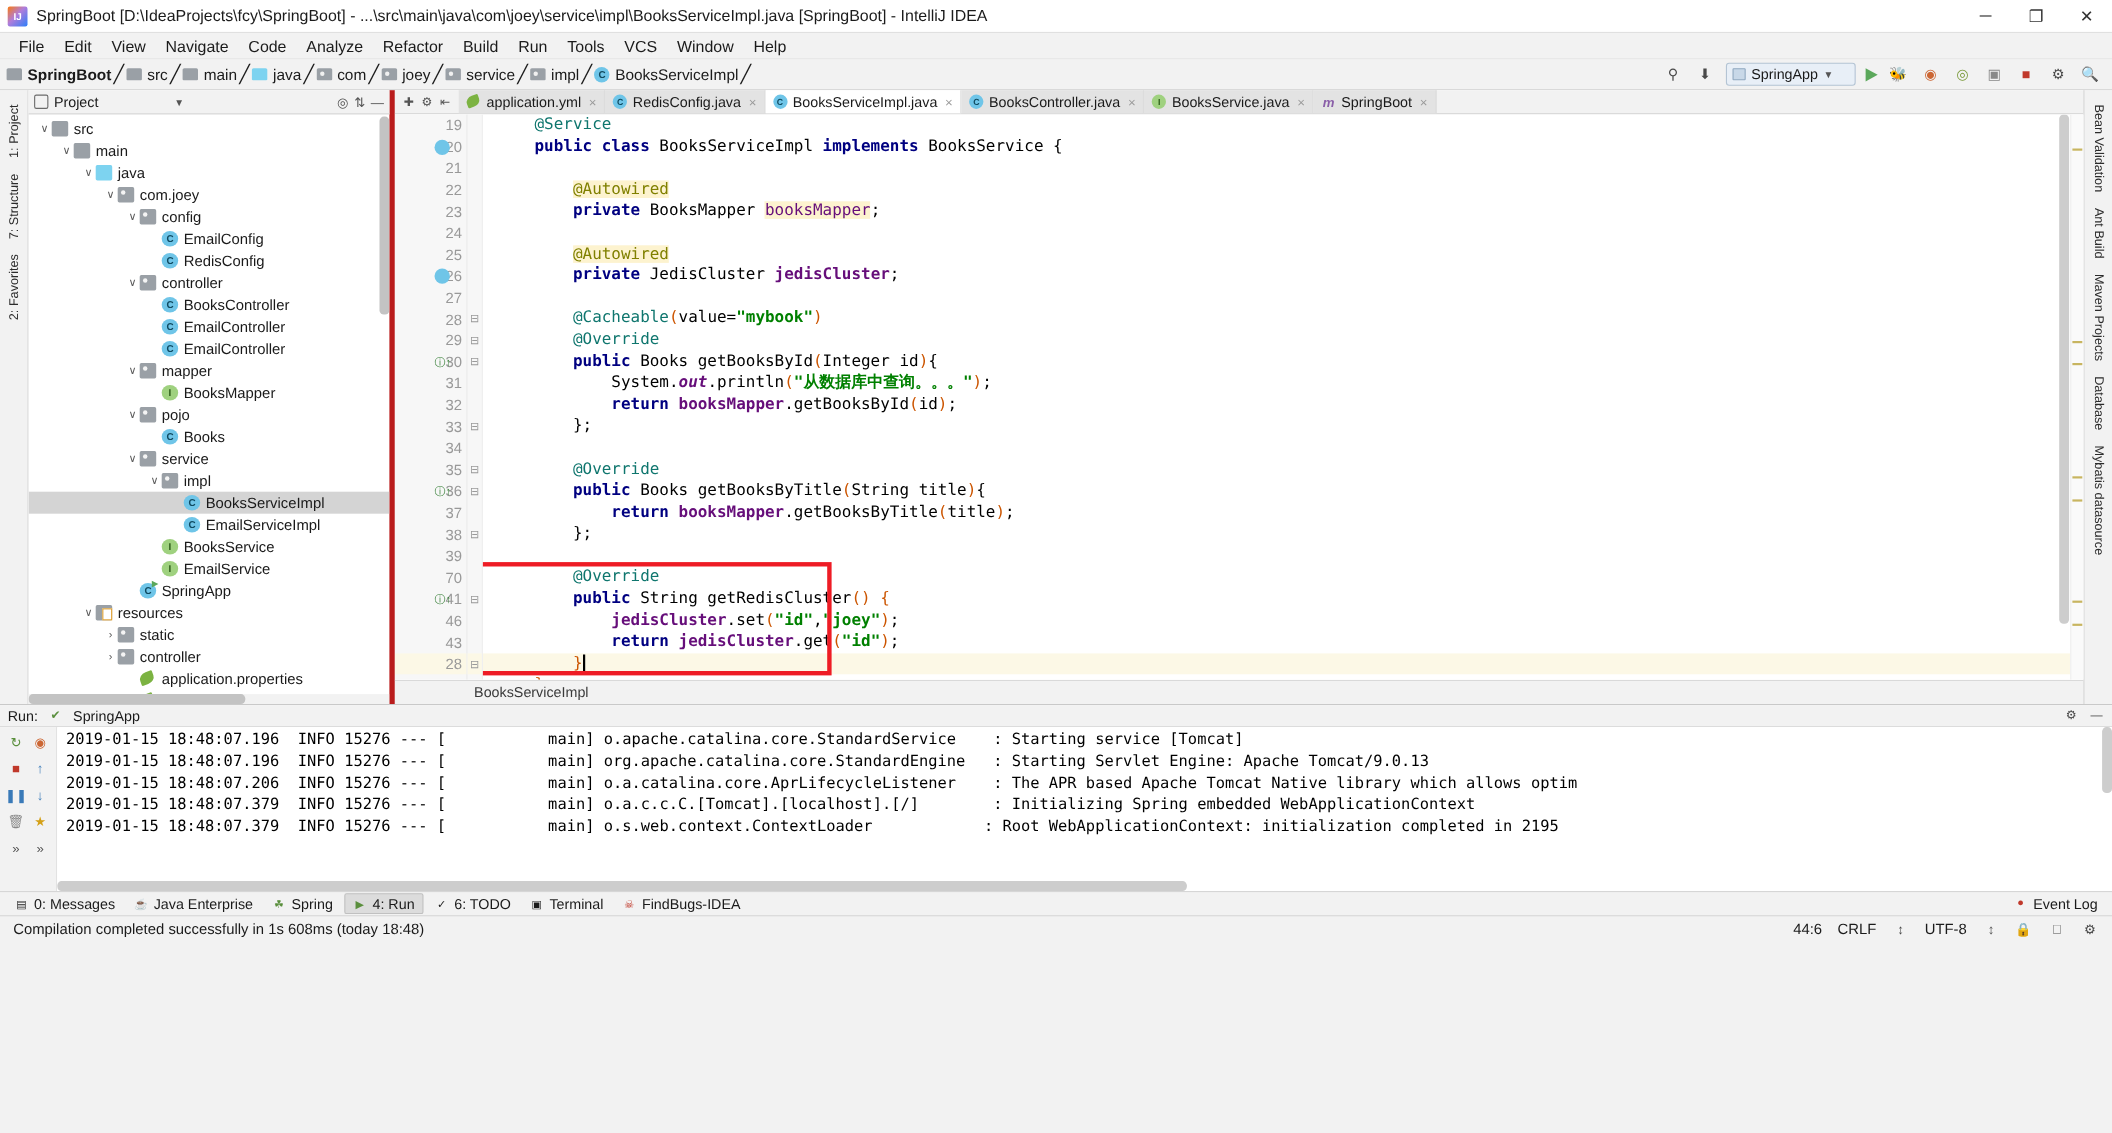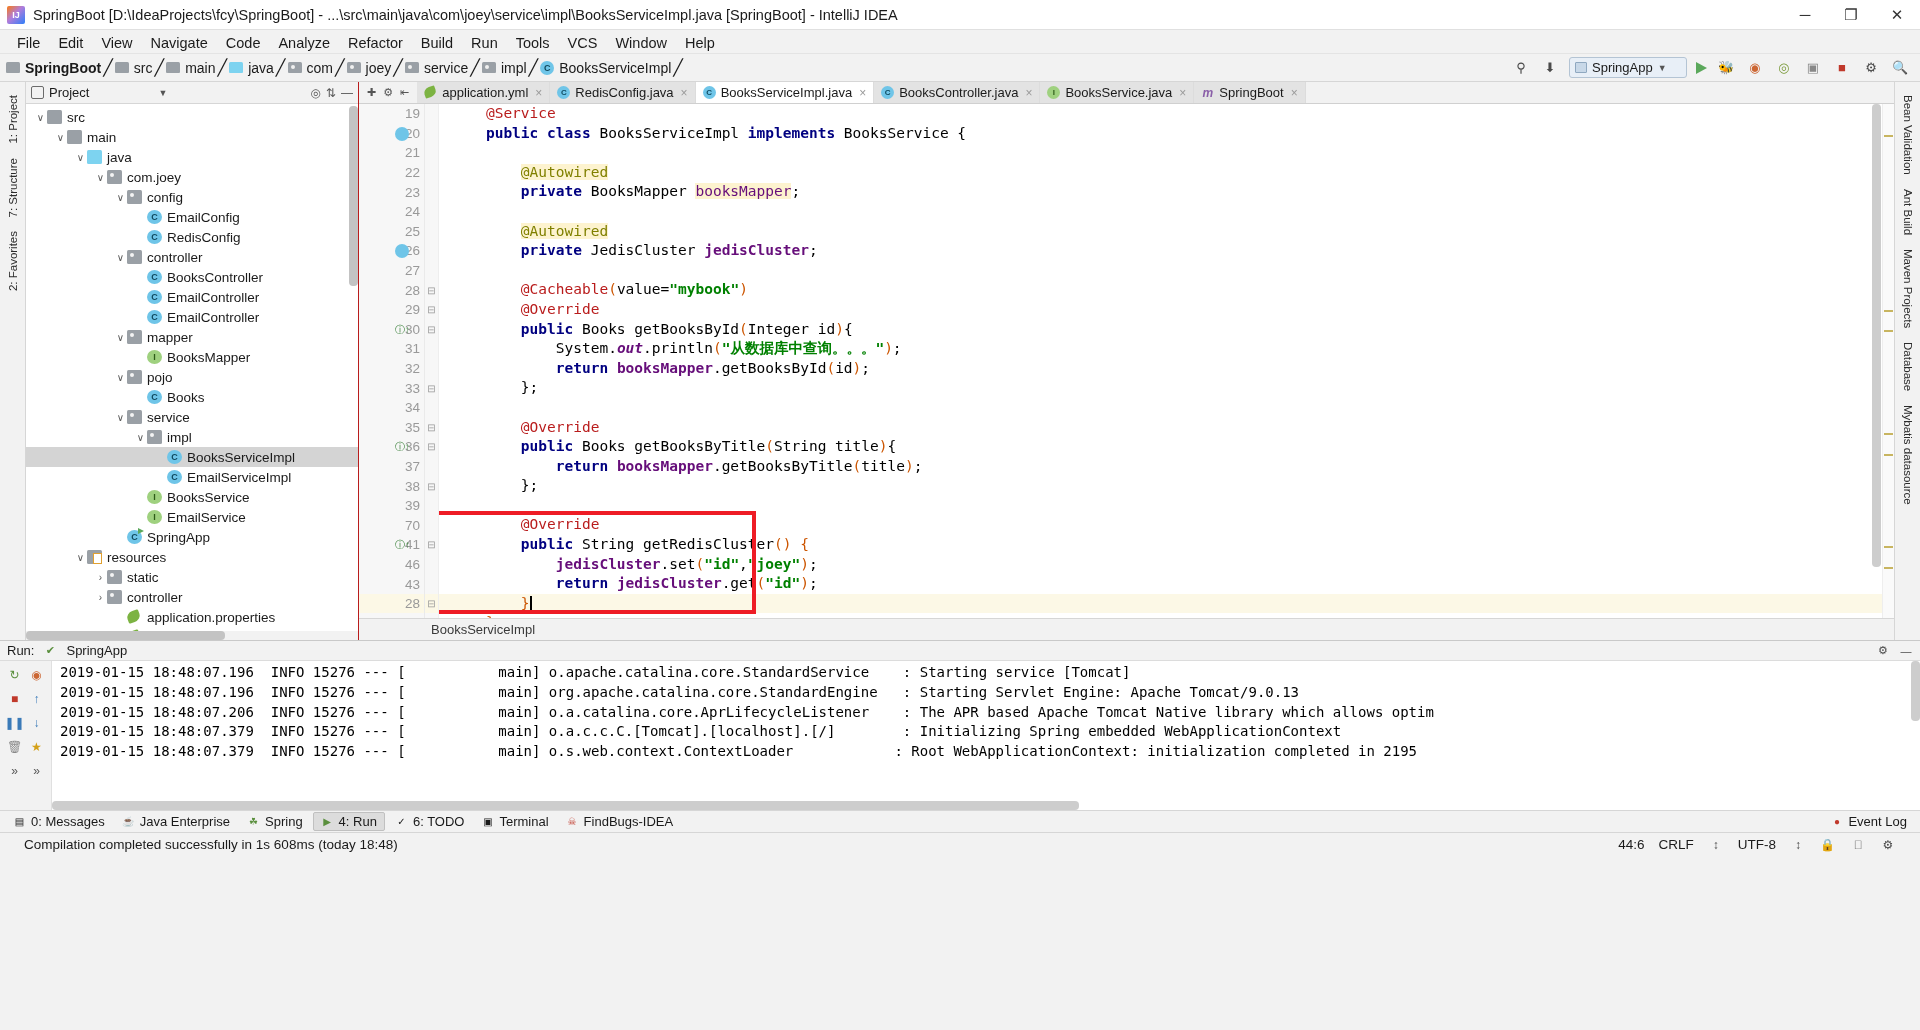--- a/index.html
+++ b/index.html
@@ -52,21 +52,21 @@
   #main { display:flex; height:558px; }
   #left-rail, #right-rail { width:26px; background:#f2f2f2; border-right:1px solid #d6d6d6;
      display:flex; flex-direction:column; align-items:center; padding-top:6px; }
   #right-rail { border-right:none; border-left:1px solid #d6d6d6; }
   .rail-lbl { writing-mode:vertical-rl; font-size:11.5px; color:#2b2b2b; padding:7px 0;
      white-space:nowrap; }
   .rail-lbl.rot180 { transform:rotate(180deg); }
 
   
   #project { width:333px; background:#ffffff; display:flex; flex-direction:column;
-     border-right:1px solid #b91c1c; }
+     border-right:5px solid #b91c1c; }
   #project-head { height:22px; background:#f2f2f2; display:flex; align-items:center;
      padding:0 5px; border-bottom:1px solid #d6d6d6; font-size:13px; gap:5px; }
   #project-head .ph-ic{width:13px;height:13px;border:1.4px solid #6b6b6b;border-radius:2px;}
   #tree { flex:1; overflow:hidden; padding-top:3px; position:relative; }
   .tnode { height:20px; display:flex; align-items:center; font-size:13.5px; white-space:nowrap;
      padding-right:4px; }
   .tnode.sel { background:#d4d4d4; }
   .arrow { width:13px; text-align:center; color:#5a5a5a; font-size:10px; flex:none; }
   .arrow.none { color:transparent; }
   .tico { width:15px;height:14px;margin-right:5px;flex:none; }
@@ -119,21 +119,21 @@
   .gline.hl { background:#fcf8e6; }
   .gmark { position:absolute; left:36px; width:14px; height:14px; top:3px; }
   .gmark.run { border-radius:50%; background:#6fc5e8; }
   .gmark.ovr { color:#3a9a3a; font-size:11px; }
   #fold-col { width:14px; background:#f7f7f7; flex:none; border-right:1px solid #eee; }
   #code { flex:1; position:relative; overflow:hidden; }
   .cline { height:19.6px; line-height:19.6px; font-size:14.5px; white-space:pre;
      padding-left:12px; }
   .cline.hl { background:#fcf8e6; }
   .kw   { color:#000080; font-weight:bold; }
-  .ann  { color:#b91c1c; }
+  .ann  { color:#0f766e; }
   .annb { color:#808000; background:#fdf3cf; }
   .fld  { color:#660e7a; font-weight:bold; }
   .fldb { color:#660e7a; background:#fdf3cf; }
   .str  { color:#008000; font-weight:bold; }
   .par  { color:#cc5500; }
   .itl  { font-style:italic; color:#660e7a; font-weight:bold; }
   .pln  { color:#000000; }
   #redbox { position:absolute; border:4px solid #ee1c25; pointer-events:none; }
   #caret { display:inline-block; width:2px; height:15px; background:#000; vertical-align:-3px; }
   #editor-status { height:22px; background:#f2f2f2; border-top:1px solid #d6d6d6;
@@ -165,21 +165,21 @@
   
   #twbar { height:22px; background:#f2f2f2; display:flex; align-items:center; gap:3px;
      padding:0 6px; border-top:1px solid #d6d6d6; font-size:13px; }
   .twi { display:flex; align-items:center; gap:5px; padding:1px 7px; white-space:nowrap; }
   .twi.active { background:#dcdcdc; border:1px solid #c0c0c0; border-radius:2px; }
   .twi .ic{width:13px;height:13px;display:flex;align-items:center;justify-content:center;font-size:10px;}
   #twbar .spacer{margin-left:auto;}
 
   
   #statusbar { height:24px; background:#f2f2f2; display:flex; align-items:center;
-     padding:0 24px; border-top:1px solid #d6d6d6; font-size:13.5px; color:#1b1b1b; gap:14px; }
+     padding:0 12px; border-top:1px solid #d6d6d6; font-size:13.5px; color:#1b1b1b; gap:14px; }
   #statusbar .spacer{margin-left:auto;}
   .sb-ic{width:16px;height:16px;display:flex;align-items:center;justify-content:center;
      font-size:12px;color:#4a4a4a;}
 </style>
 </head>
 <body>
 
 <div id="titlebar">
   <div id="app-icon"></div>
   <div id="title-text">SpringBoot [D:\IdeaProjects\fcy\SpringBoot] - ...\src\main\java\com\joey\service\impl\BooksServiceImpl.java [SpringBoot] - IntelliJ IDEA</div>

